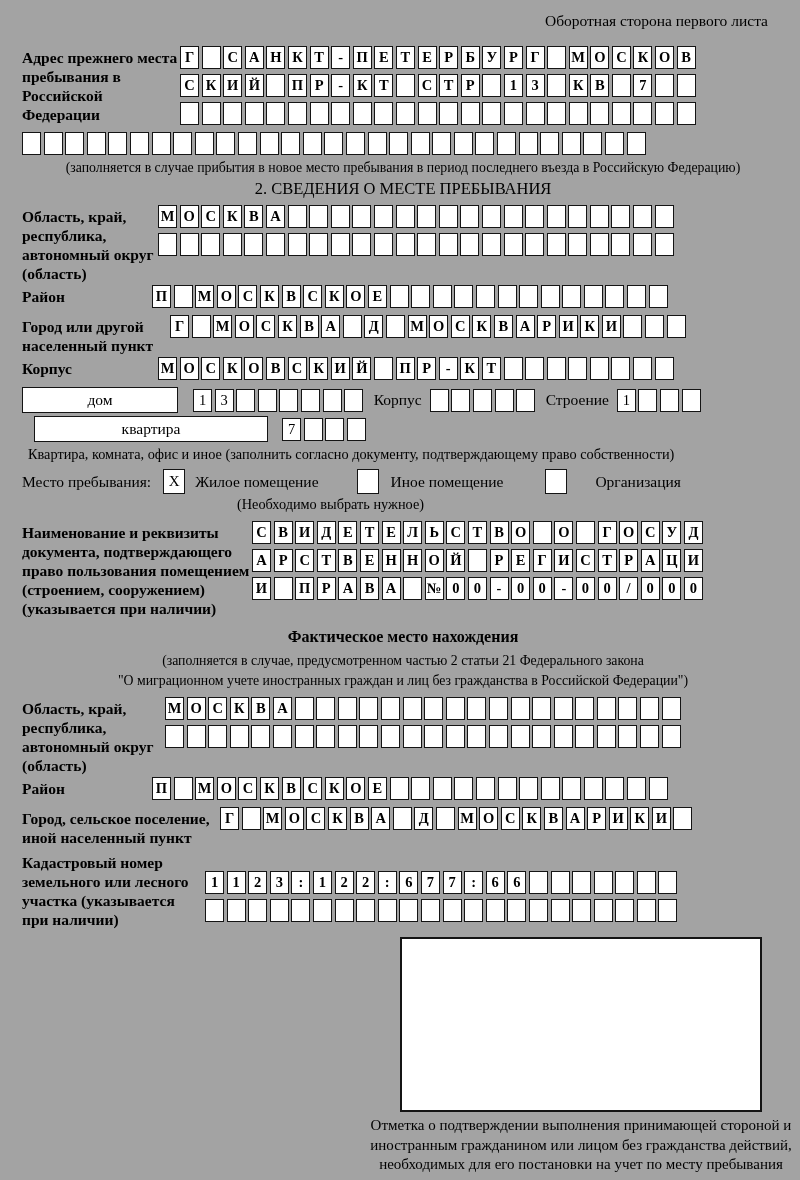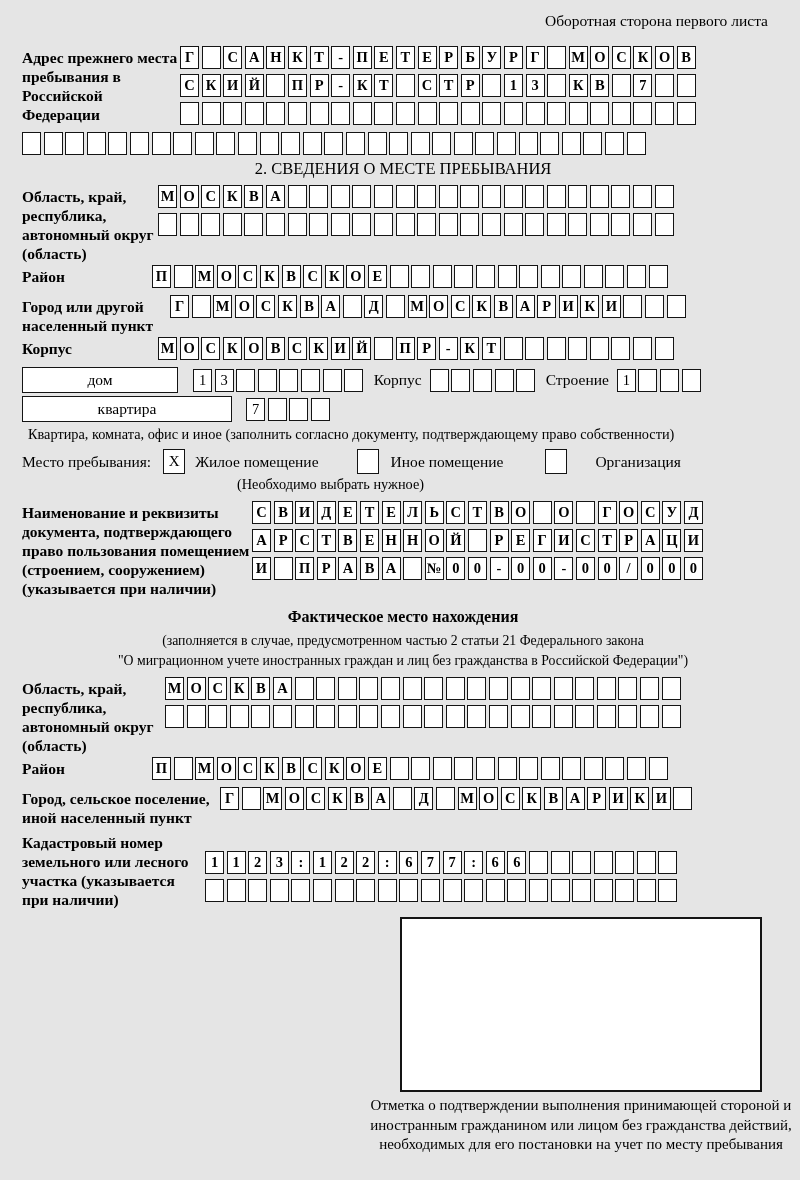--- a/index.html
+++ b/index.html
@@ -1,18 +1,18 @@
 <!DOCTYPE html>
 <html><head>
 <meta charset="utf-8">
 <style>
   * { margin:0; padding:0; box-sizing:border-box; }
   html,body { background:#ffffff; }
   .page {
-    width:800px; height:1180px; background:#e5e5e5; color:#000;
+    width:800px; height:1180px; background:#a3a3a3; color:#000;
     font-family:"Liberation Serif", serif;
     padding:12px 16px 0 22px; overflow:hidden; position:relative;
   }
   .hdr { text-align:right; font-size:15.5px; padding-right:16px; margin-bottom:16px; }
 
   .field { display:flex; align-items:flex-start; margin-bottom:2px;font-weight:bold; }
   .flabel { font-size:15.5px; line-height:19px; flex-shrink:0; padding-top:2px; }
   .w158{width:158px;} .w136{width:136px;} .w130{width:130px;} .w148{width:148px;}
   .w143{width:143px;} .w198{width:198px;} .w183{width:183px;} .w230{width:230px;}
 
@@ -28,21 +28,21 @@
 
   .centernote { text-align:center; font-size:13.8px; line-height:17px; margin-bottom:3px; }
   .sect-title { text-align:center; font-size:16.5px; font-weight:normal; margin:3px 0 6px 0; }
 
   .house-row { display:flex; align-items:center; margin:2px 0 3px 0; }
   .type-box {
     border:1.7px solid #141414; height:26px; display:inline-flex;
     align-items:center; justify-content:center; font-size:15.5px; background:#fff;
   }
   .dom-box { width:156px; margin-right:15px; }
-  .kv-box { width:210px; margin-left:0; margin-right:14px; }
+  .kv-box { width:234px; margin-left:12px; margin-right:14px; }
   .inline-lbl { font-size:15.5px; margin:0 8px; }
   .under-note { font-size:14.3px; line-height:18px; margin:1px 0 6px 6px; }
 
   .stay-row { display:flex; align-items:center; margin:6px 0 2px 0; font-size:15.5px; }
   .checkbox {
     width:22px; height:25px; border:1.8px solid #141414; display:inline-flex;
     align-items:center; justify-content:center; font-size:15px; background:#fff; flex-shrink:0;
   }
   .stay-note { font-size:14.3px; margin:0 0 8px 215px; }
 
@@ -168,20 +168,21 @@
       <span class="cell"></span>
       <span class="cell"></span>
       <span class="cell"></span>
       <span class="cell"></span>
       <span class="cell"></span>
       <span class="cell"></span>
       <span class="cell"></span>
       <span class="cell"></span>
       <span class="cell"></span>
     </div>
+  <div class="centernote">(заполняется в случае прибытия в новое место пребывания в период последнего въезда в Российскую Федерацию)</div>
 
   <div class="sect-title">2. СВЕДЕНИЯ О МЕСТЕ ПРЕБЫВАНИЯ</div>
 
   <div class="field">
     <div class="flabel w136">Область, край, республика, автономный округ (область)</div>
     <div class="rows">
       <div class="cells-row">
           <span class="cell">М</span>
           <span class="cell">О</span>
           <span class="cell">С</span>

